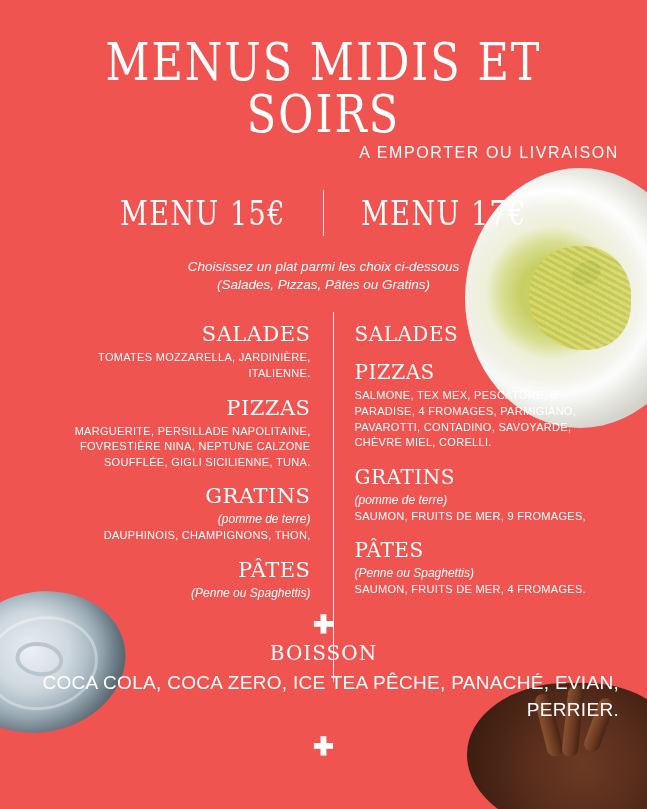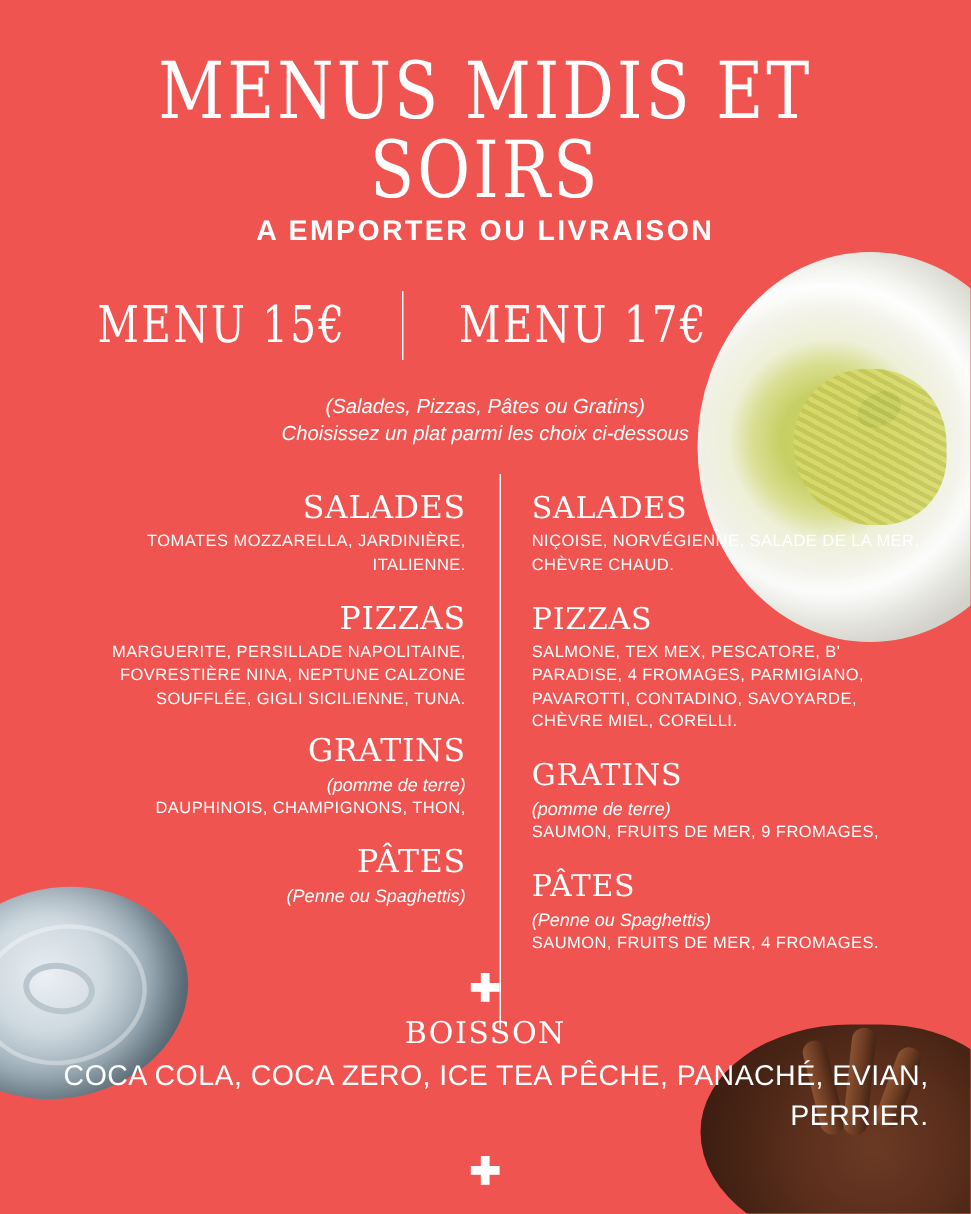--- a/index.html
+++ b/index.html
@@ -118,29 +118,30 @@
     margin-top: 36px;
     font-family: "DejaVu Serif", serif;
     font-size: 43px;
     letter-spacing: 2px;
     line-height: 1;
     font-weight: 400;
     transform: scaleY(1.22);
     transform-origin: top center;
   }
   .subtitle {
-    text-align: center;
+    text-align: right;
     margin-top: 22px;
-    font-size: 19px;
+    font-size: 16px;
     letter-spacing: 1.6px;
-    font-weight: 700;
+    font-weight: 400;
   }
 
   .menu-heads {
     display: flex;
+    justify-content: center;
     align-items: center;
     margin-top: 28px;
     gap: 0px;
   }
   .menu-head {
     font-family: "DejaVu Serif", serif;
     font-size: 27px;
     letter-spacing: 1.5px;
     transform: scaleY(1.25);
     width: 240px;
@@ -247,22 +248,22 @@
   <div class="title">MENUS MIDIS ET SOIRS</div>
   <div class="subtitle">A EMPORTER OU LIVRAISON</div>
 
   <div class="menu-heads">
     <div class="menu-head left">MENU 15€</div>
     <div class="head-divider"></div>
     <div class="menu-head right">MENU 17€</div>
   </div>
 
   <div class="instructions">
+    <div>Choisissez un plat parmi les choix ci-dessous</div>
     <div>(Salades, Pizzas, Pâtes ou Gratins)</div>
-    <div>Choisissez un plat parmi les choix ci-dessous</div>
   </div>
 
   <div class="columns">
     <div class="col-divider"></div>
 
     <div class="col left">
       <div class="cat">SALADES</div>
       <div class="items">TOMATES MOZZARELLA, JARDINIÈRE, ITALIENNE.</div>
 
       <div class="cat">PIZZAS</div>
@@ -271,21 +272,20 @@
       <div class="cat">GRATINS</div>
       <div class="note">(pomme de terre)</div>
       <div class="items">DAUPHINOIS, CHAMPIGNONS, THON,</div>
 
       <div class="cat">PÂTES</div>
       <div class="note">(Penne ou Spaghettis)</div>
     </div>
 
     <div class="col right">
       <div class="cat">SALADES</div>
-      <div class="items">NIÇOISE, NORVÉGIENNE, SALADE DE LA MER, CHÈVRE CHAUD.</div>
 
       <div class="cat">PIZZAS</div>
       <div class="items">SALMONE, TEX MEX, PESCATORE, B' PARADISE, 4 FROMAGES, PARMIGIANO, PAVAROTTI, CONTADINO, SAVOYARDE, CHÈVRE MIEL, CORELLI.</div>
 
       <div class="cat">GRATINS</div>
       <div class="note">(pomme de terre)</div>
       <div class="items">SAUMON, FRUITS DE MER, 9 FROMAGES,</div>
 
       <div class="cat">PÂTES</div>
       <div class="note">(Penne ou Spaghettis)</div>

